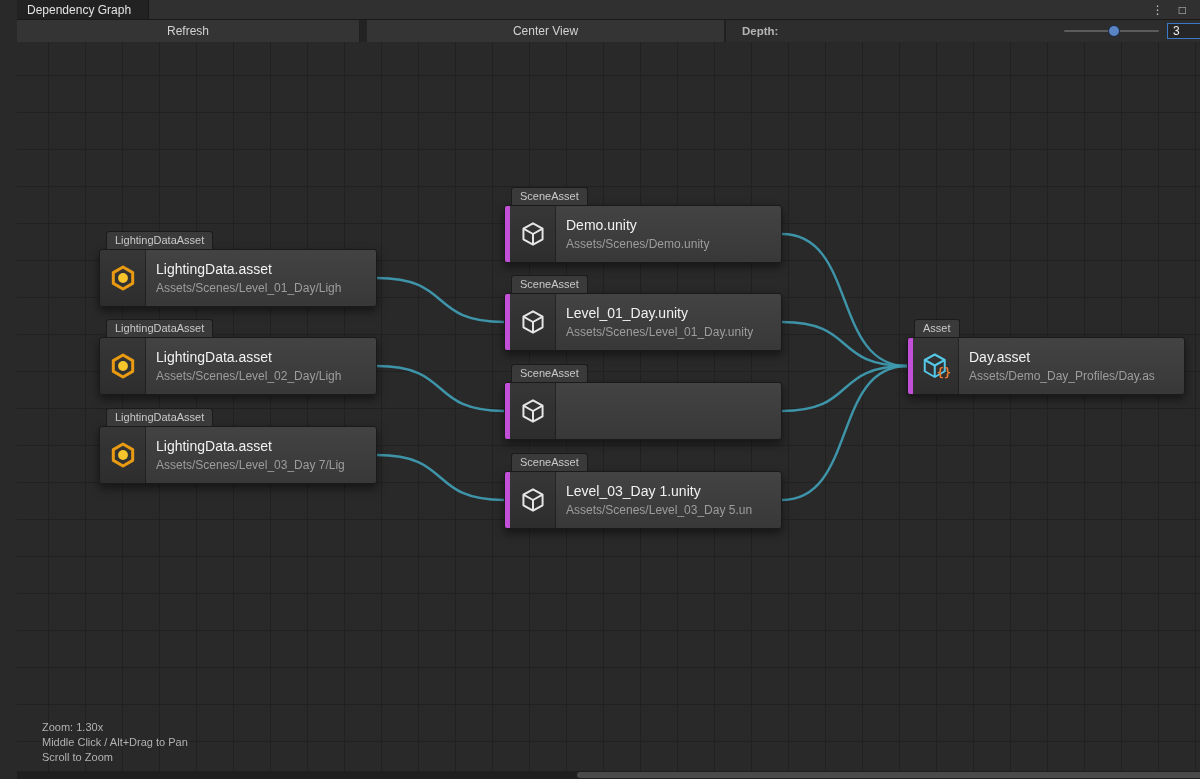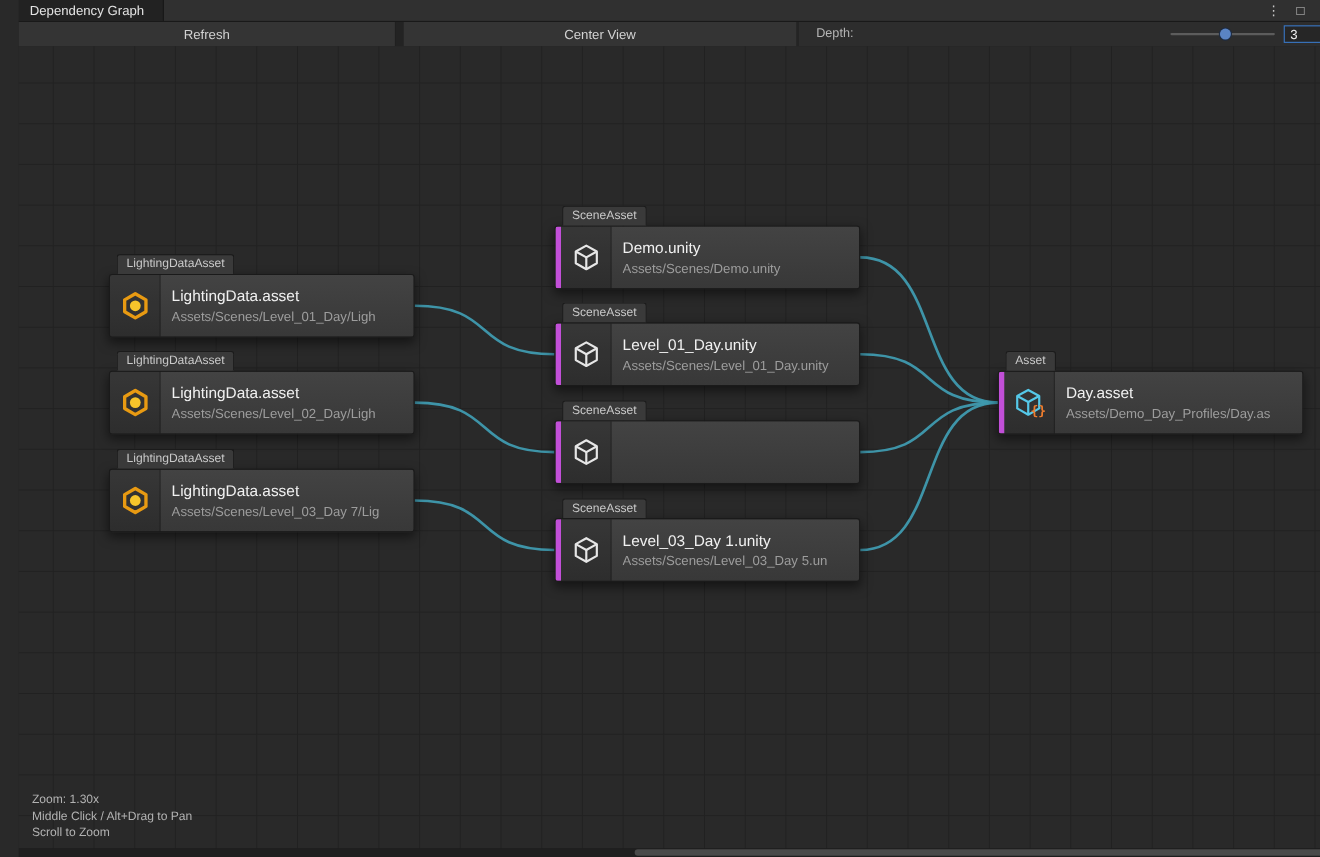--- a/index.html
+++ b/index.html
@@ -35,21 +35,21 @@
     display:flex; align-items:center; justify-content:center;
     border-right:1px solid #202020; cursor:default;
   }
   .tb-refresh { width:343px; }
   .tb-gap { width:7px; background:#232323; }
   .tb-center { width:358px; }
   .toolbar-right {
     flex:1; background:#2d2d2d; display:flex; align-items:center;
     padding:0 10px 0 16px; border-left:1px solid #202020;
   }
-  .depth-label { color:#b5b5b5; font-size:11.5px; }
+  .depth-label { color:#b5b5b5; font-size:11.5px;font-weight:bold; }
   .tb-spacer { flex:1; }
   .slider { width:95px; height:14px; position:relative; margin-right:8px; }
   .slider-track { position:absolute; left:0; right:0; top:6px; height:2px; background:#5c5c5c; border-radius:1px; }
   .slider-handle {
     position:absolute; top:2px; left:47%; width:10px; height:10px;
     border-radius:50%; background:#5a84c4; box-shadow:0 0 0 1px #1d2b42;
   }
   .depth-field {
     width:40px; height:16px; background:#262626; border:1px solid #3a79c8;
     color:#efefef; font-size:12px; padding:0 5px; font-family:inherit; outline:none;
@@ -90,21 +90,21 @@
   }
   .node-textcol {
     flex:1; min-width:0; display:flex; flex-direction:column; justify-content:center;
     padding:0 10px; gap:4px;
   }
   .node-title { font-size:14px; font-weight:normal; color:#f1f1f1; white-space:nowrap; overflow:hidden; }
   .node-path  { font-size:12px; color:#9d9d9d; white-space:nowrap; overflow:hidden; }
 
   
   .status {
-    position:absolute; left:12px; bottom:14px;
+    position:absolute; left:25px; bottom:14px;
     font-size:11px; color:#b2b2b2; line-height:15px;
   }
   .hscroll { position:absolute; left:0; right:0; bottom:0; height:8px; background:#1f1f1f; }
   .hscroll-thumb {
     position:absolute; left:560px; width:640px; top:1px; height:6px;
     background:#4a4a4a; border-radius:3px;
   }
 </style>
 </head>
 <body>

